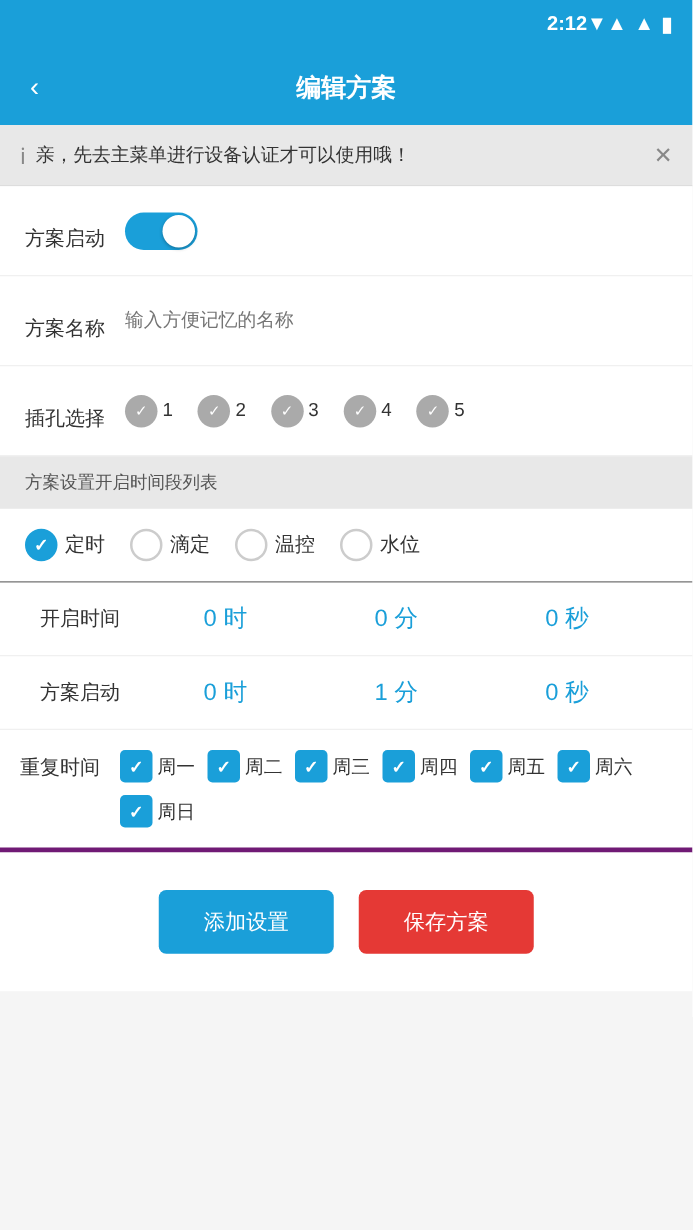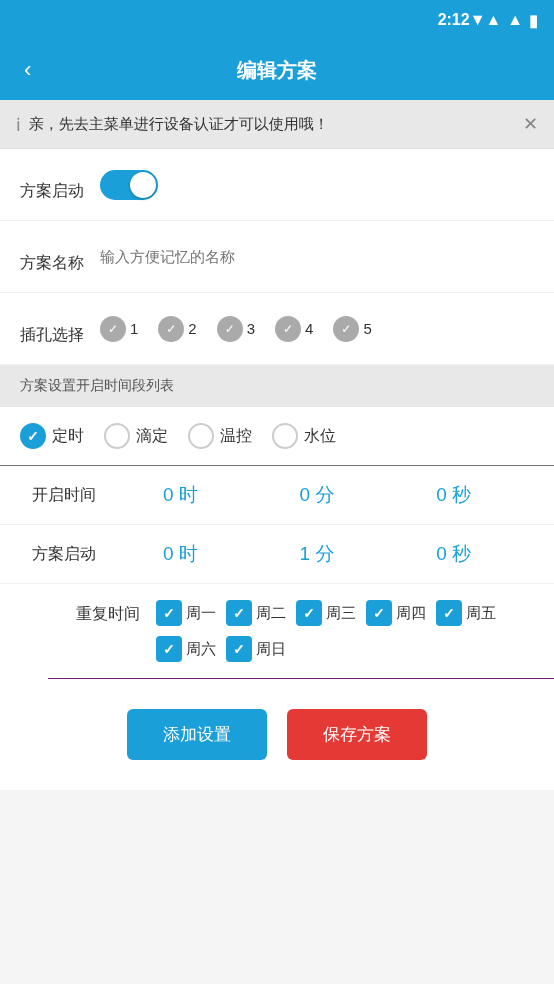--- a/index.html
+++ b/index.html
@@ -232,23 +232,22 @@
     .time-val {
       font-size: 19px;
       color: #1a9fd9;
       cursor: pointer;
     }
 
     
     .weekday-row {
       display: flex;
       align-items: flex-start;
-      padding: 16px 28px;
-      border-bottom: 1px solid #701a75;
-      margin-left: 48px;
+      padding: 16px 16px;
+      border-bottom: 4px solid #701a75;
     }
     .weekday-label {
       width: 80px;
       font-size: 16px;
       color: #333;
       flex-shrink: 0;
       padding-top: 4px;
     }
     .weekday-grid {
       flex: 1;

